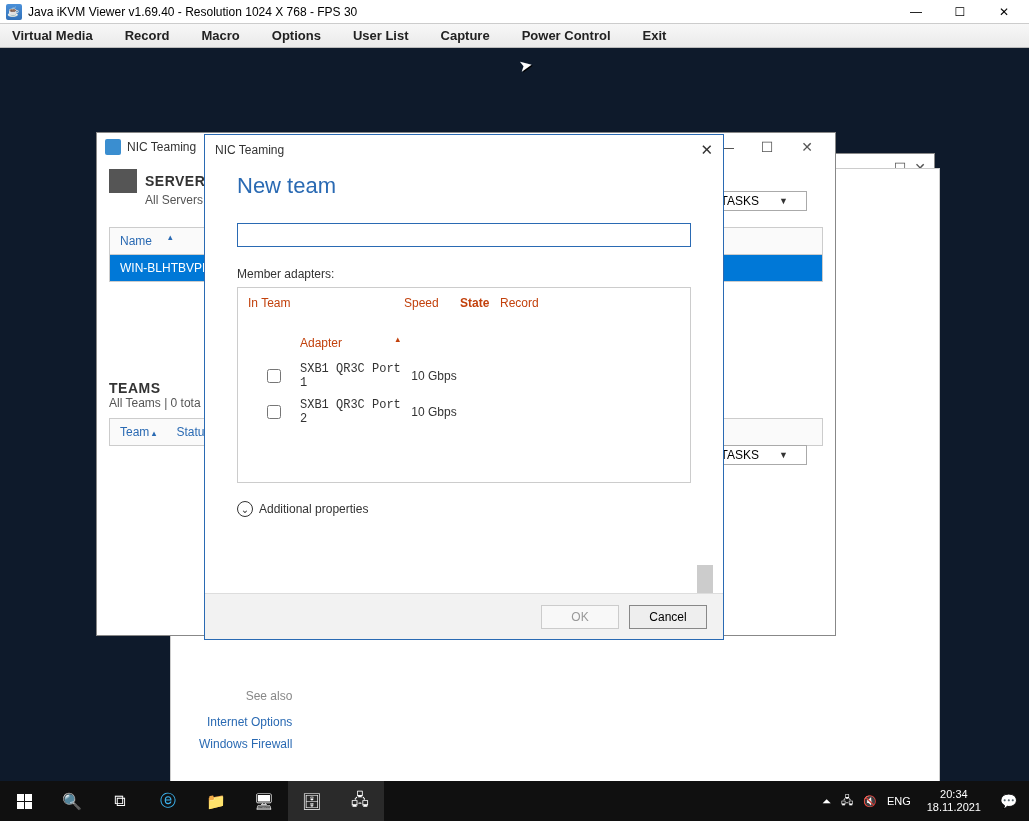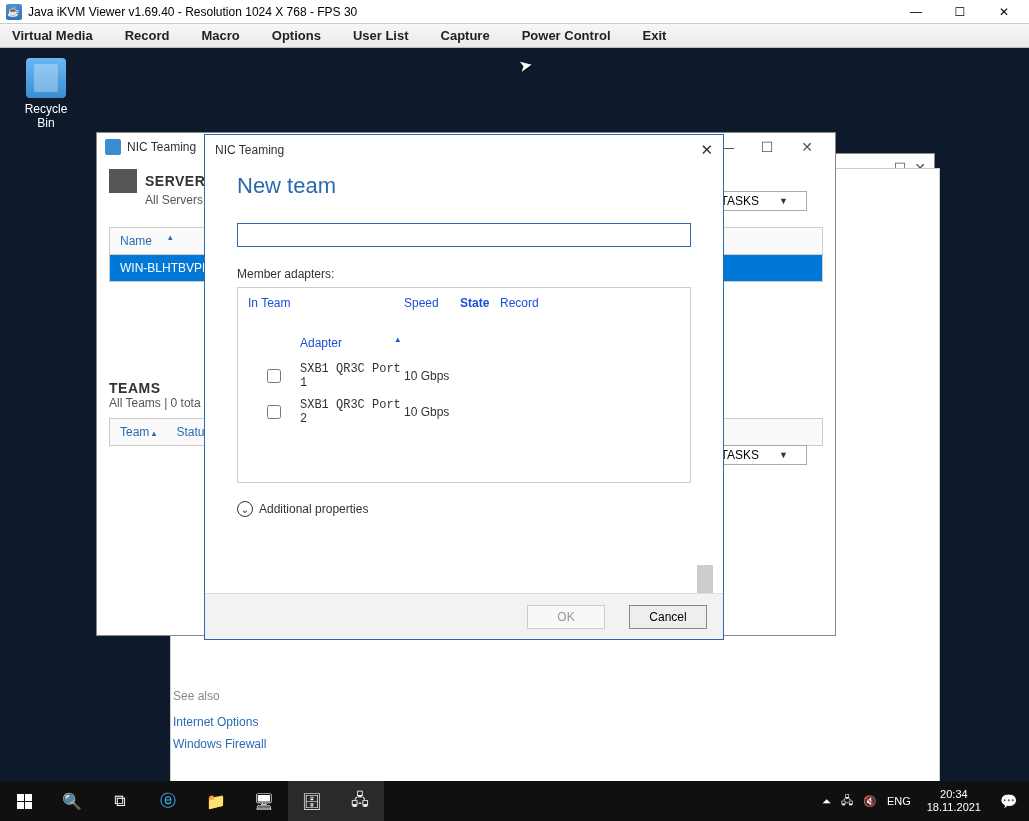--- a/index.html
+++ b/index.html
@@ -26,21 +26,21 @@
 
 .bgwin3 { position:absolute; top:105px; left:740px; width:195px; height:638px; background:#fff; border:1px solid #888; }
 .bgwin3 .tb { height:28px; background:#fff; display:flex; align-items:center; justify-content:flex-end; gap:8px; padding:0 8px; font-size:14px; color:#555;}
 .bgwin3 .search { position:absolute; top:40px; right:12px; width:90px; height:22px; border:1px solid #aaa; display:flex;align-items:center;justify-content:flex-end;padding-right:6px;color:#888;font-size:12px;}
 .bgwin3 .links { position:absolute; top:130px; left:12px; font-size:12px; color:#2a6ab3; }
 .bgwin3 .links div { margin-bottom:4px; }
 .bgwin3 .note { position:absolute; top:252px; left:10px; font-size:12px; color:#333;}
 
 
 .seealso-win { position:absolute; top:120px; left:170px; width:770px; height:620px; background:#fff; border:1px solid #ccc; }
-.seealso { position:absolute; bottom:28px; left:2px; font-size:12px; color:#777; }
+.seealso { position:absolute; bottom:28px; left:28px; font-size:12px; color:#777;text-align:right; }
 .seealso .head { color:#888; margin-bottom:12px; }
 .seealso a { display:block; color:#2a6ab3; margin-bottom:8px; text-decoration:none; cursor:default; }
 
 
 .nic-win { position:absolute; top:84px; left:96px; width:740px; height:504px; background:#fff; border:1px solid #888; }
 .nic-win .tb { height:28px; display:flex; align-items:center; padding:0 8px; font-size:12px; color:#333; }
 .nic-win .tb .ic { width:16px;height:16px;background:#3a8ed0;border-radius:2px;margin-right:6px; }
 .nic-win .tb .spacer { flex:1; }
 .nic-win .tb .wc { width:40px; text-align:center; font-size:14px; color:#555; }
 .nic-body { padding: 8px 12px; }
@@ -65,36 +65,36 @@
 .dialog { position:absolute; top:86px; left:204px; width:520px; height:506px; background:#fff; border:1px solid #2a6ab3; display:flex; flex-direction:column; }
 .dialog .dtb { height:30px; display:flex; align-items:center; padding:0 10px; font-size:12px; color:#333; }
 .dialog .dtb .spacer { flex:1; }
 .dialog .dtb .close { font-size:15px; cursor:default; }
 .dialog .dbody { flex:1; padding: 8px 32px 8px 32px; overflow:hidden; position:relative; }
 .dialog h1 { font-size:22px; font-weight:300; color:#2a6ab3; margin-bottom:24px; }
 .dialog .lbl { font-size:12px; color:#333; margin-bottom:6px; }
 .dialog .tinput { width:100%; height:24px; border:1px solid #2a6ab3; padding:0 4px; font-size:12px; outline:none; }
 .dialog .members { margin-top:20px; }
 .dialog .mgrid { border:1px solid #ccc; margin-top:6px; height:196px; font-size:12px; }
-.dialog .mhead { display:flex; padding:8px 10px; color:#1d4ed8; gap:0; }
+.dialog .mhead { display:flex; padding:8px 10px; color:#c2410c; gap:0; }
 .dialog .mhead .c1 { width:52px; }
 .dialog .mhead .c2 { width:104px; position:relative;margin-top:40px;}
 .dialog .mhead .c2::after { content:"▴"; position:absolute; right:4px; top:-2px; font-size:9px;}
 .dialog .mhead .c3 { width:56px; }
 .dialog .mhead .c4 { width:40px;font-weight:bold; }
 .dialog .mhead .c5 { width:60px; }
 .dialog .mrow { display:flex; align-items:center; padding:4px 10px; color:#333; }
 .dialog .mrow .cb { width:52px; display:flex; justify-content:center;}
 .dialog .mrow .cb input { width:14px;height:14px; }
 .dialog .mrow .ad { width:104px;font-family:Liberation Mono, monospace; }
-.dialog .mrow .sp { width:60px; }
+.dialog .mrow .sp { width:60px;text-align:center; }
 .dialog .addl { margin-top:18px; font-size:12px; color:#333; display:flex; align-items:center; gap:6px; }
 .dialog .addl .chev { width:16px;height:16px;border:1.5px solid #333;border-radius:50%;display:flex;align-items:center;justify-content:center;font-size:10px; }
 .dialog .scrollthumb { position:absolute; right:10px; top:400px; width:16px; height:40px; background:#ccc; }
-.dialog .dfoot { height:46px; background:#f2f2f2; border-top:1px solid #ddd; display:flex; align-items:center; justify-content:flex-end; gap:24px; padding:12px 16px; }
+.dialog .dfoot { height:46px; background:#f2f2f2; border-top:1px solid #ddd; display:flex; align-items:center; justify-content:flex-end; gap:10px; padding:12px 16px; }
 .dialog .dfoot button { width:78px; height:24px; font-size:12px; background:#eee; border:1px solid #aaa; cursor:default; }
 .dialog .dfoot button.ok { color:#999; background:#f8f8f8; border-color:#ccc; }
 .dialog .dfoot button.cancel { border-color:#888; }
 
 
 .cursor { position:absolute; top:8px; left:519px; font-size:16px; color:#fff; transform:rotate(-10deg); text-shadow:1px 1px 0 #000;}
 
 
 .taskbar { position:absolute; left:0; right:0; bottom:0; height:40px; background:#101010; display:flex; align-items:center; color:#fff; font-size:11px; }
 .taskbar .tb-item { width:48px; height:40px; display:flex; align-items:center; justify-content:center; font-size:16px; }
@@ -125,24 +125,20 @@
     <span>Macro</span>
     <span>Options</span>
     <span>User List</span>
     <span>Capture</span>
     <span>Power Control</span>
     <span>Exit</span>
   </div>
 
   <div class="remote">
 
-    <div class="recycle">
-      <div class="bin"></div>
-      <div>Recycle Bin</div>
-    </div>
 
     <div class="bgwin3">
       <div class="tb">
         <span>—</span>
         <span>☐</span>
         <span>✕</span>
       </div>
       <div class="search"><span>el</span>&nbsp;&nbsp;🔍</div>
       <div class="links">
         <div>ccess</div>

